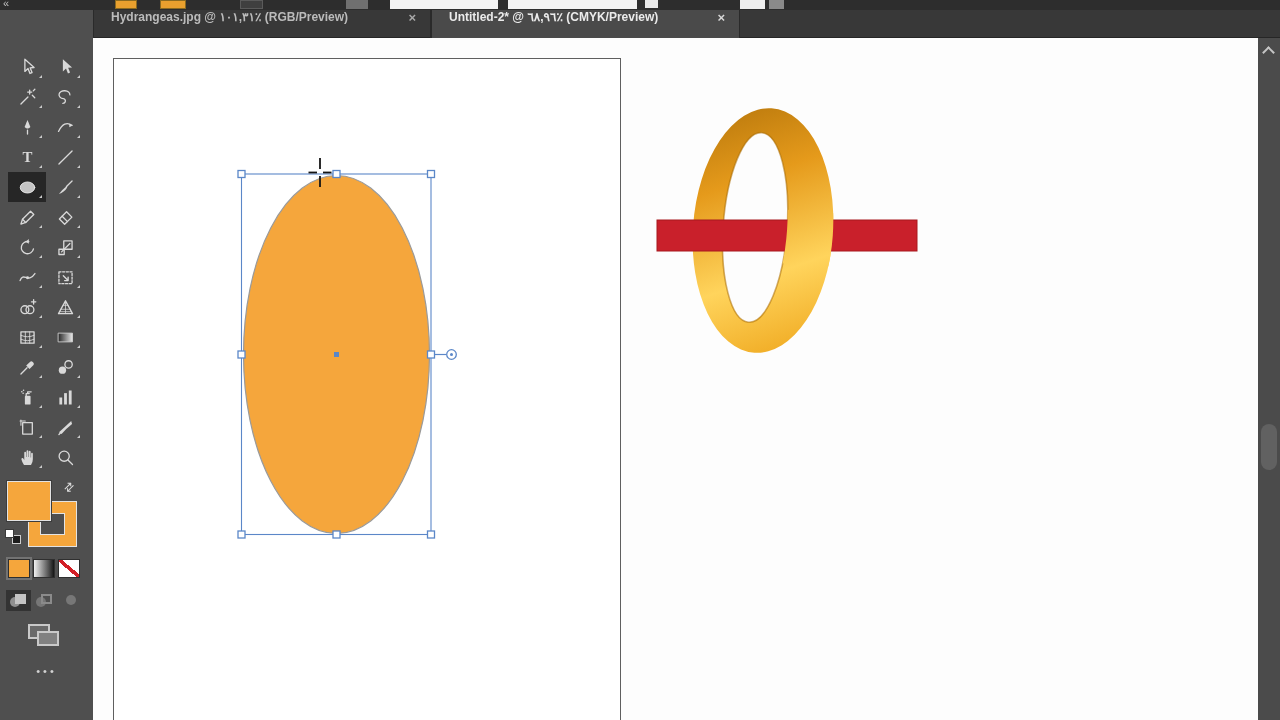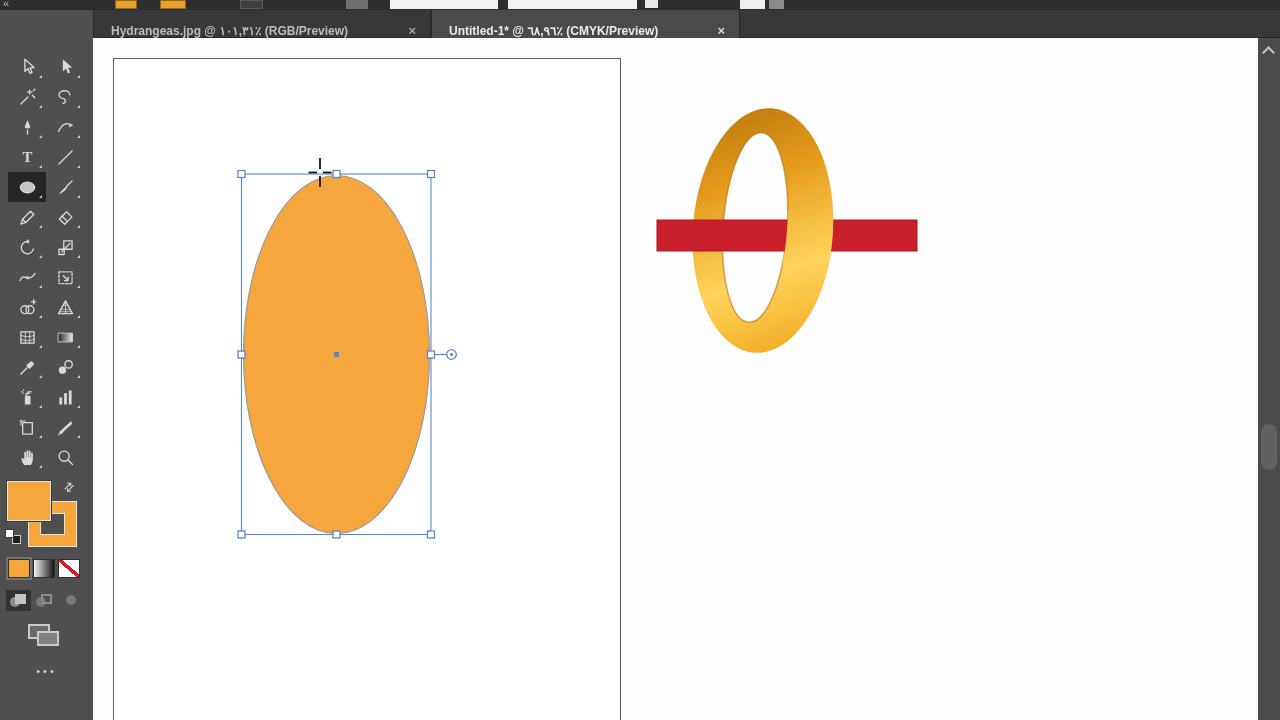--- a/index.html
+++ b/index.html
@@ -17,21 +17,21 @@
   .ts-g1 { left:346px; width:22px; height:9px; background:#707070; }
   .ts-w1 { left:390px; width:108px; height:9px; background:#f2f2f2; }
   .ts-w2 { left:508px; width:129px; height:9px; background:#f2f2f2; }
   .ts-w3 { left:645px; width:13px; height:8px; background:#e8e8e8; }
   .ts-w4 { left:740px; width:25px; height:9px; background:#eeeeee; }
   .ts-g2 { left:769px; width:15px; height:9px; background:#8a8a8a; }
 
   
   #tab-bar { position:absolute; left:93px; top:10px; width:1187px; height:28px;
     background:#383838; border-bottom:1px solid #262626; display:flex; z-index:25; }
-  .doc-tab { height:28px; display:flex; align-items:flex-end; justify-content:space-between;
+  .doc-tab { height:28px; display:flex; align-items:flex-start; justify-content:space-between;
     padding:0 14px 0 17px; border-right:1px solid #2a2a2a; border-left:1px solid #2a2a2a;
     font-size:12px; font-weight:bold; color:#bcbcbc; cursor:default; }
   .doc-tab.active { background:#4a4a4a; color:#ebebeb; }
   .doc-tab .tab-title { white-space:nowrap; overflow:hidden; }
   .doc-tab .tab-close { margin-left:14px; color:#a8a8a8; font-size:13px; font-weight:bold; }
   .doc-tab.active .tab-close { color:#d8d8d8; }
   #tab-1 { width:338px; }
   #tab-2 { width:309px; }
 
   
@@ -126,21 +126,21 @@
     <div class="frag ts-w4"></div>
     <div class="frag ts-g2"></div>
   </div>
 
   <div id="tab-bar">
     <div id="tab-1" class="doc-tab">
       <span class="tab-title">Hydrangeas.jpg @ ١٠١,٣١٪ (RGB/Preview)</span>
       <span class="tab-close">×</span>
     </div>
     <div id="tab-2" class="doc-tab active">
-      <span class="tab-title">Untitled-1* @ ٦٨,٩٦٪ (CMYK/Preview)</span>
+      <span class="tab-title">Untitled-2* @ ٦٨,٩٦٪ (CMYK/Preview)</span>
       <span class="tab-close">×</span>
     </div>
   </div>
 
   <div id="toolbar">
     <div id="tool-grid">
         <div class="tool">
           <svg class="ticon" viewBox="0 0 24 24">
             <path d="M9 2.5 L9 16.5 L12.6 13.2 L14.8 18.8 L17.2 17.8 L15 12.4 L19.5 12 Z"></path>
           </svg>

